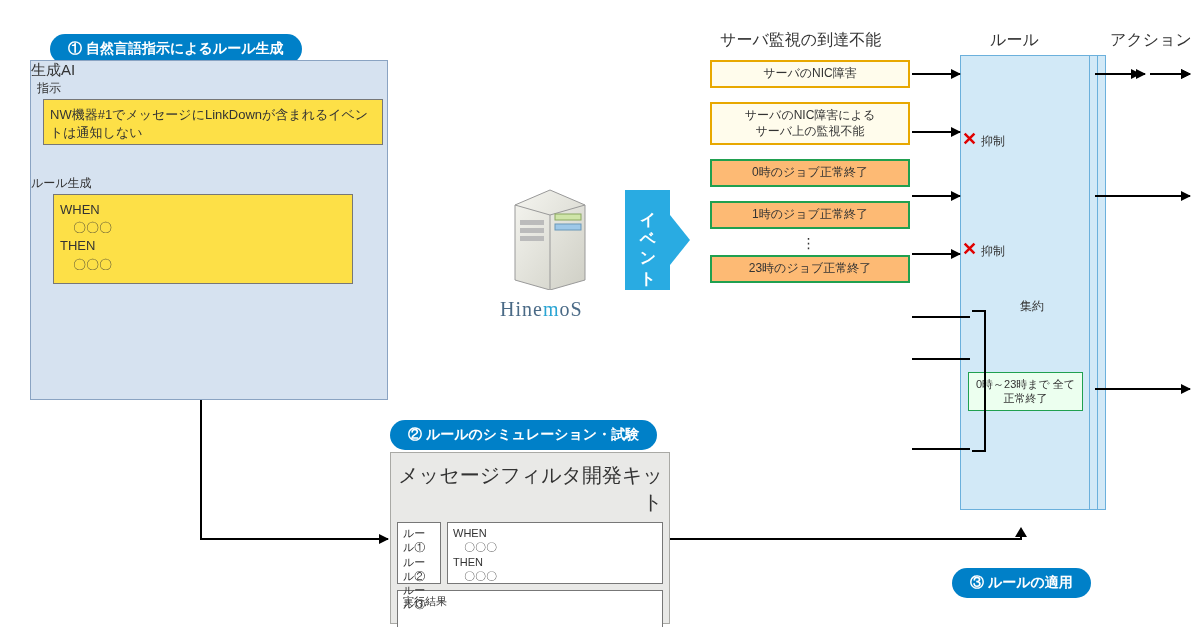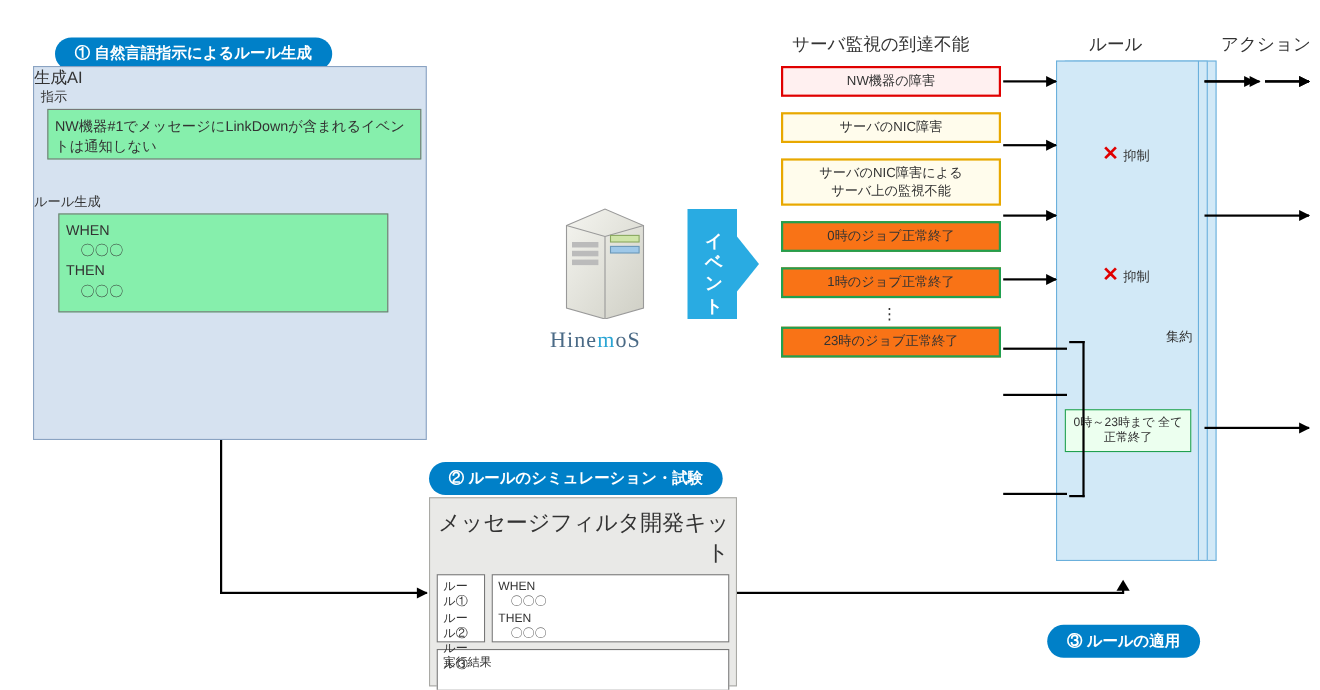--- a/index.html
+++ b/index.html
@@ -1,50 +1,50 @@
 <!DOCTYPE html>
 <html><head>
 <meta charset="utf-8">
 <style>
 *{margin:0;padding:0;box-sizing:border-box}
 body{font-family:"Meiryo","MS PGothic",sans-serif;font-size:13px;color:#333;width:1200px;height:627px;position:relative;background:#fff}
 .callout{position:absolute;background:#0080c8;color:#fff;padding:6px 18px;border-radius:18px;font-weight:bold;font-size:14px;white-space:nowrap}
 .panel-ai{position:absolute;left:30px;top:60px;width:358px;height:340px;background:#d6e2f0;border:1px solid #8aa3c2}
 .panel-ai .title{text-align:left;font-size:15px;padding:0 0}
 .panel-ai .lbl{font-size:12px;padding-left:6px}
-.panel-ai .box{background:#86efac;border:1px solid #777;margin:2px 4px 10px 12px;padding:6px;font-size:13px;line-height:1.4}
+.panel-ai .box{background:#fde047;border:1px solid #777;margin:2px 4px 10px 12px;padding:6px;font-size:13px;line-height:1.4}
 .rule-gen{white-space:pre-line}
 .lbl-rg{padding-right:34px;font-size:12px;margin-top:30px}
 .panel-dev{position:absolute;left:390px;top:452px;width:280px;height:172px;background:#e9e9e7;border:1px solid #a9a9a5;padding:6px}
 .panel-dev .title{text-align:right;font-size:20px;padding:3px 0 6px}
 .dev-row{display:flex;gap:6px}
 .dev-row .c{background:#fff;border:1px solid #777;font-size:11px;padding:3px 5px;line-height:1.3;white-space:pre-line}
 .dev-row .c1{width:44px;height:62px}
 .dev-row .c2{flex:1;height:62px}
 .dev-res{background:#fff;border:1px solid #777;margin-top:6px;font-size:11px;padding:3px 5px;height:38px}
 .server{position:absolute;left:510px;top:180px;width:80px;height:110px}
 .hinemos{position:absolute;left:500px;top:298px;font-family:Georgia,serif;font-size:20px;color:#4a6a86;letter-spacing:1px}
 .hinemos .m{color:#2aa5d4}
 .event-flag{position:absolute;left:625px;top:190px;width:60px;height:100px}
 .event-flag .rect{position:absolute;left:0;top:0;width:45px;height:100px;background:#29abe2;color:#fff;display:flex;align-items:center;justify-content:center;font-size:16px;font-weight:bold;writing-mode:vertical-rl;letter-spacing:2px}
 .event-flag .tri{position:absolute;left:45px;top:25px;width:0;height:0;border-top:25px solid transparent;border-bottom:25px solid transparent;border-left:20px solid #29abe2}
 .col-head{position:absolute;top:30px;font-size:16px;text-align:center}
 .events{position:absolute;left:710px;top:60px}
 .ev{width:200px;padding:4px 6px;border:2px solid;text-align:center;font-size:12px;margin-bottom:14px;background:#fff;line-height:1.3}
 .ev.red{border-color:#e00000;background:#fff0f0}
 .ev.yel{border-color:#e8a800;background:#fffcec}
-.ev.grn{border-color:#20a050;background:#f97316}
+.ev.grn{border-color:#20a050;background:#fdba74}
 .ev.single{height:28px;display:flex;align-items:center;justify-content:center}
 .dots{text-align:center;font-size:14px;margin:-8px 0 4px;letter-spacing:3px}
 .rule-stack{position:absolute;left:960px;top:55px;width:150px;height:480px}
 .rule-stack .sheet{position:absolute;width:130px;height:455px;background:#d2e9f7;border:1px solid #6bb0dc}
 .rule-stack .s3{left:16px;top:0}
 .rule-stack .s2{left:8px;top:8}
 .rule-stack .s1{left:0;top:16}
-.rule-content{position:absolute;left:1002px;top:72px;width:108px;font-size:12px;z-index:5}
+.rule-content{position:absolute;left:962px;top:72px;width:108px;font-size:12px;z-index:5}
 .x{color:#e00000;font-weight:bold;font-size:18px;margin-right:4px}
 .aggregate{position:absolute;left:968px;top:372px;width:115px;padding:4px;border:1px solid #20a050;background:#ecffef;text-align:center;font-size:11px;line-height:1.3}
 .arrow{position:absolute;height:2px;background:#000}
 .arrow::after{content:"";position:absolute;right:-1px;top:-4px;width:0;height:0;border-top:5px solid transparent;border-bottom:5px solid transparent;border-left:10px solid #000}
 .line{position:absolute;background:#000}
 .line.cap::after{content:"";position:absolute;right:-1px;top:-4px;width:0;height:0;border-top:5px solid transparent;border-bottom:5px solid transparent;border-left:10px solid #000}
 .bracket{position:absolute;left:972px;width:14px;border-right:2px solid #000}
 </style>
 </head>
 <body>
@@ -89,21 +89,20 @@
 <div class="hinemos">Hine<span class="m">m</span>oS</div>
 
 <div class="event-flag">
   <div class="rect">
       <span>イベント</span>
     </div>
   <div class="tri"></div>
 </div>
 
 <div class="events">
-  <div class="ev red single">NW機器の障害</div>
   <div class="ev yel single">サーバのNIC障害</div>
   <div class="ev yel" style="white-space:pre-line">サーバのNIC障害による
 サーバ上の監視不能</div>
   <div class="ev grn single">0時のジョブ正常終了</div>
   <div class="ev grn single">1時のジョブ正常終了</div>
   <div class="dots">⋮</div>
   <div class="ev grn single">23時のジョブ正常終了</div>
 </div>
 
 <div class="rule-stack">

